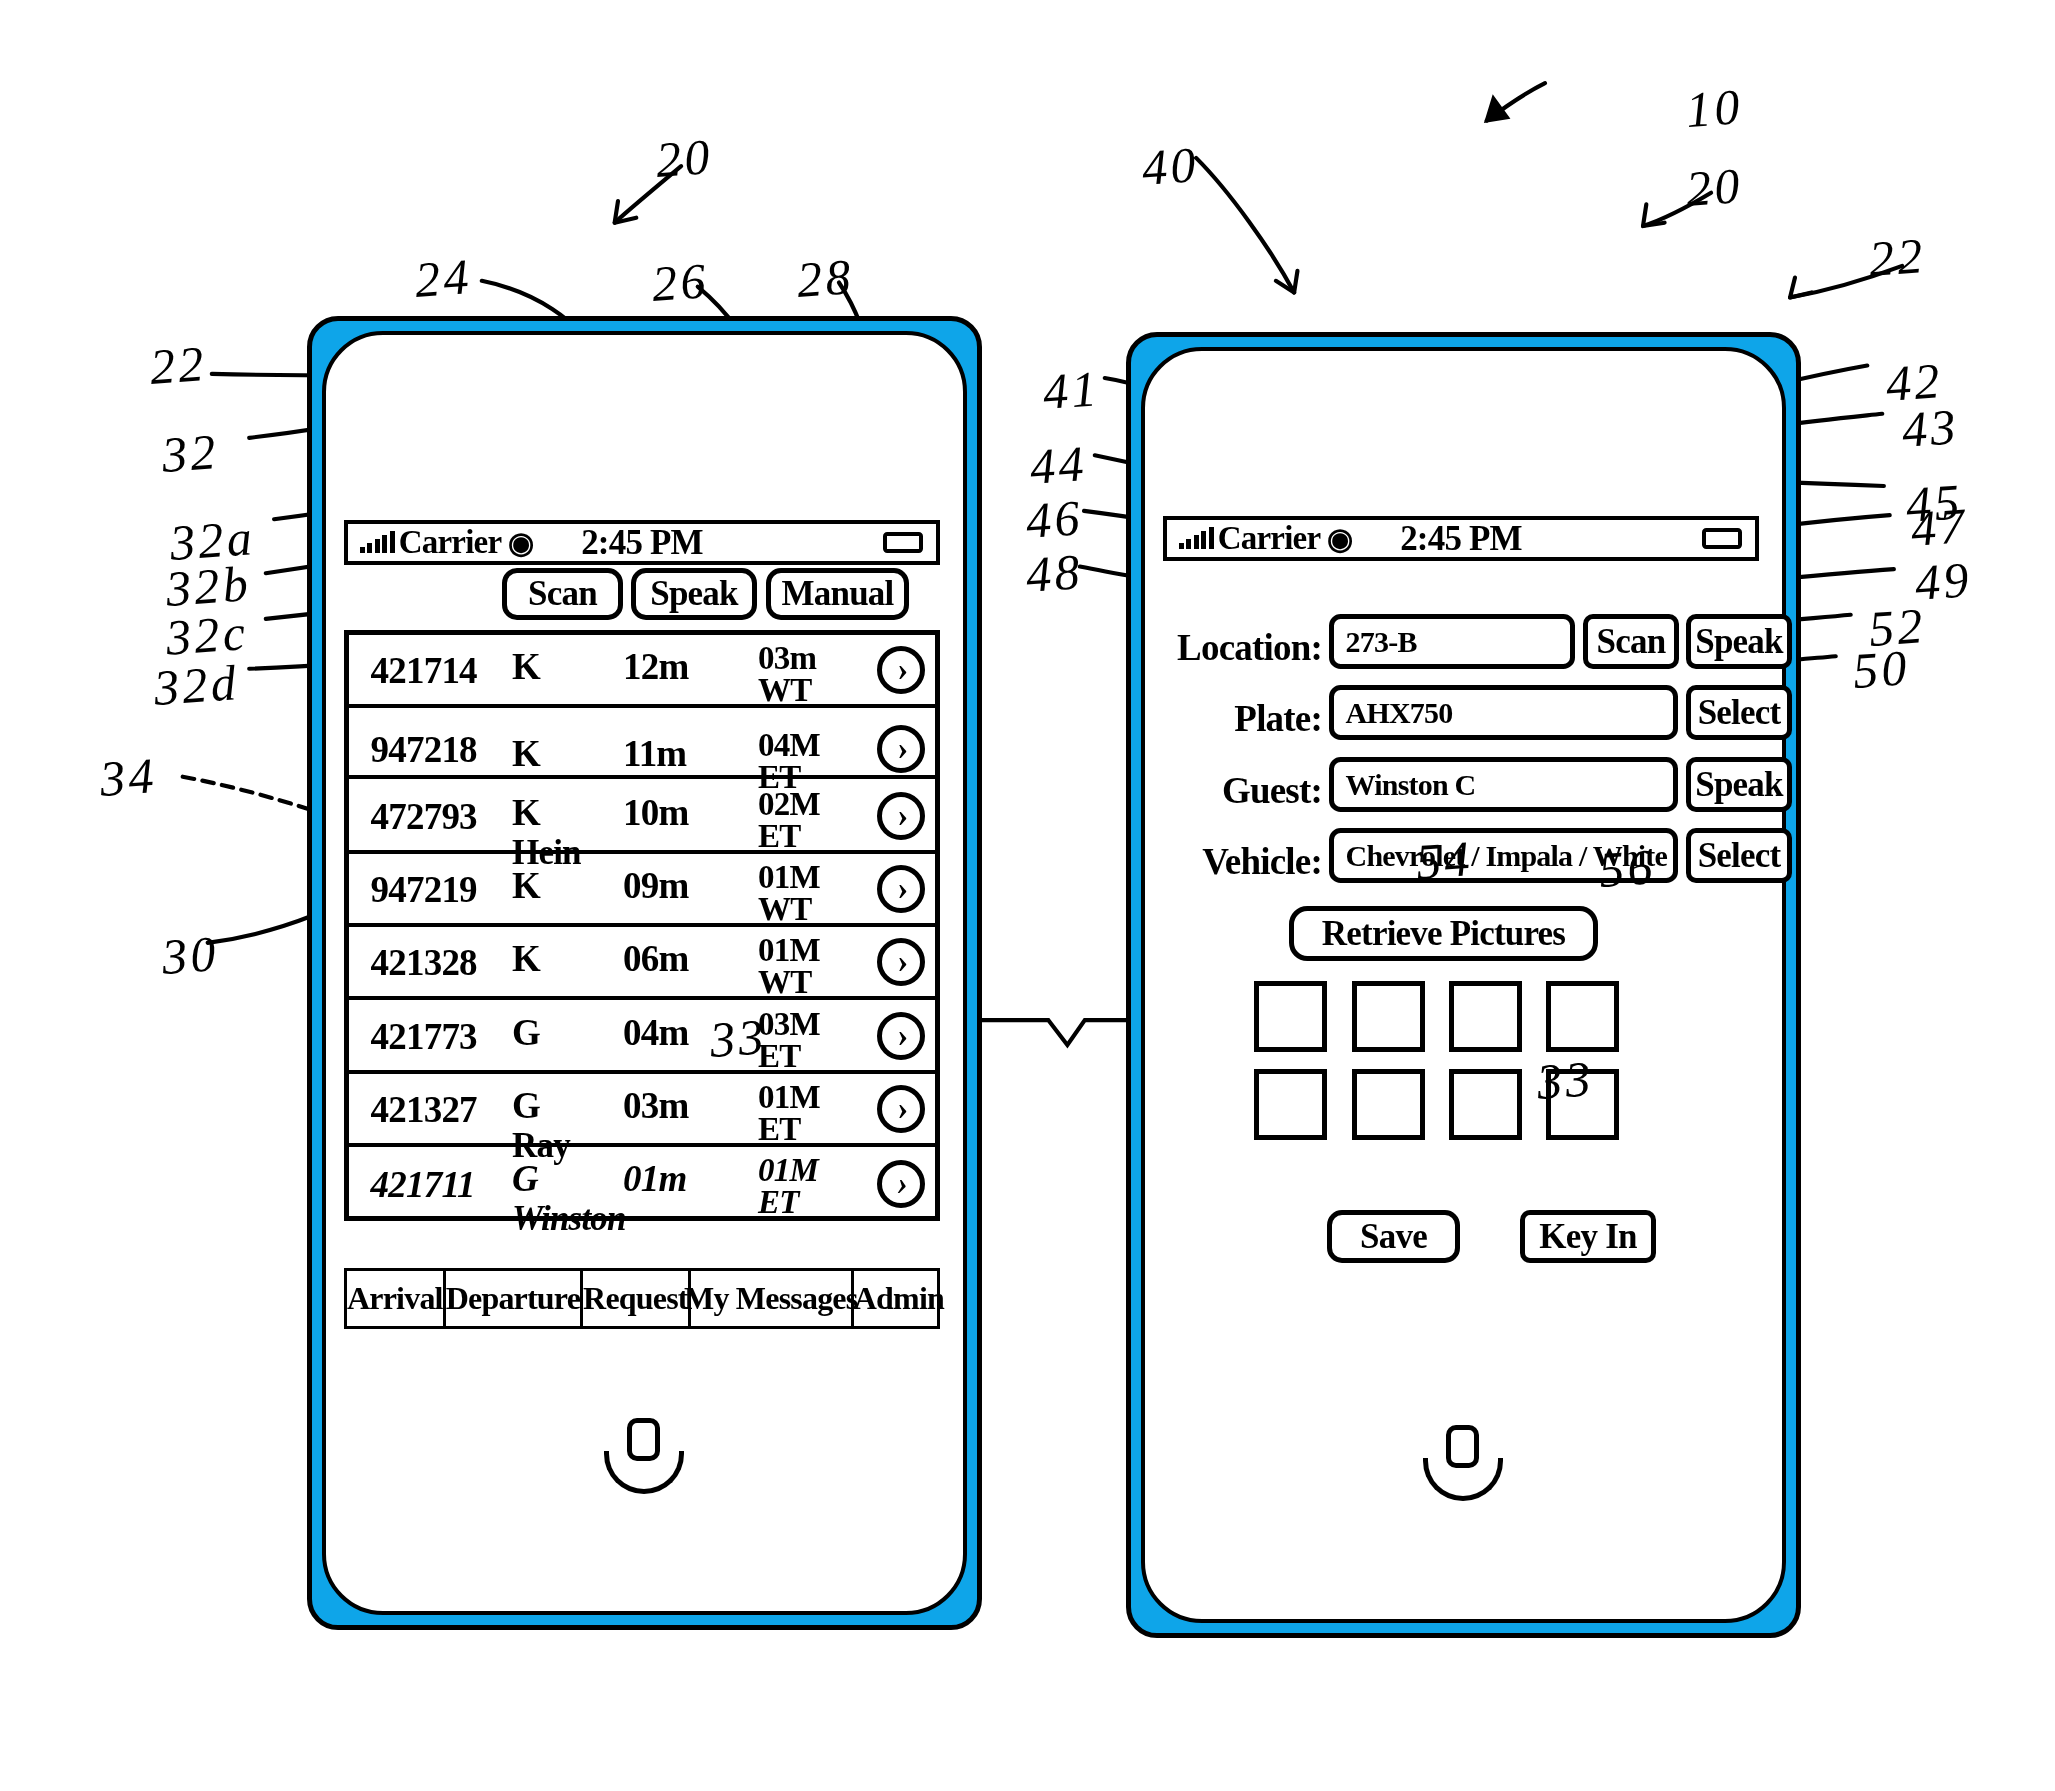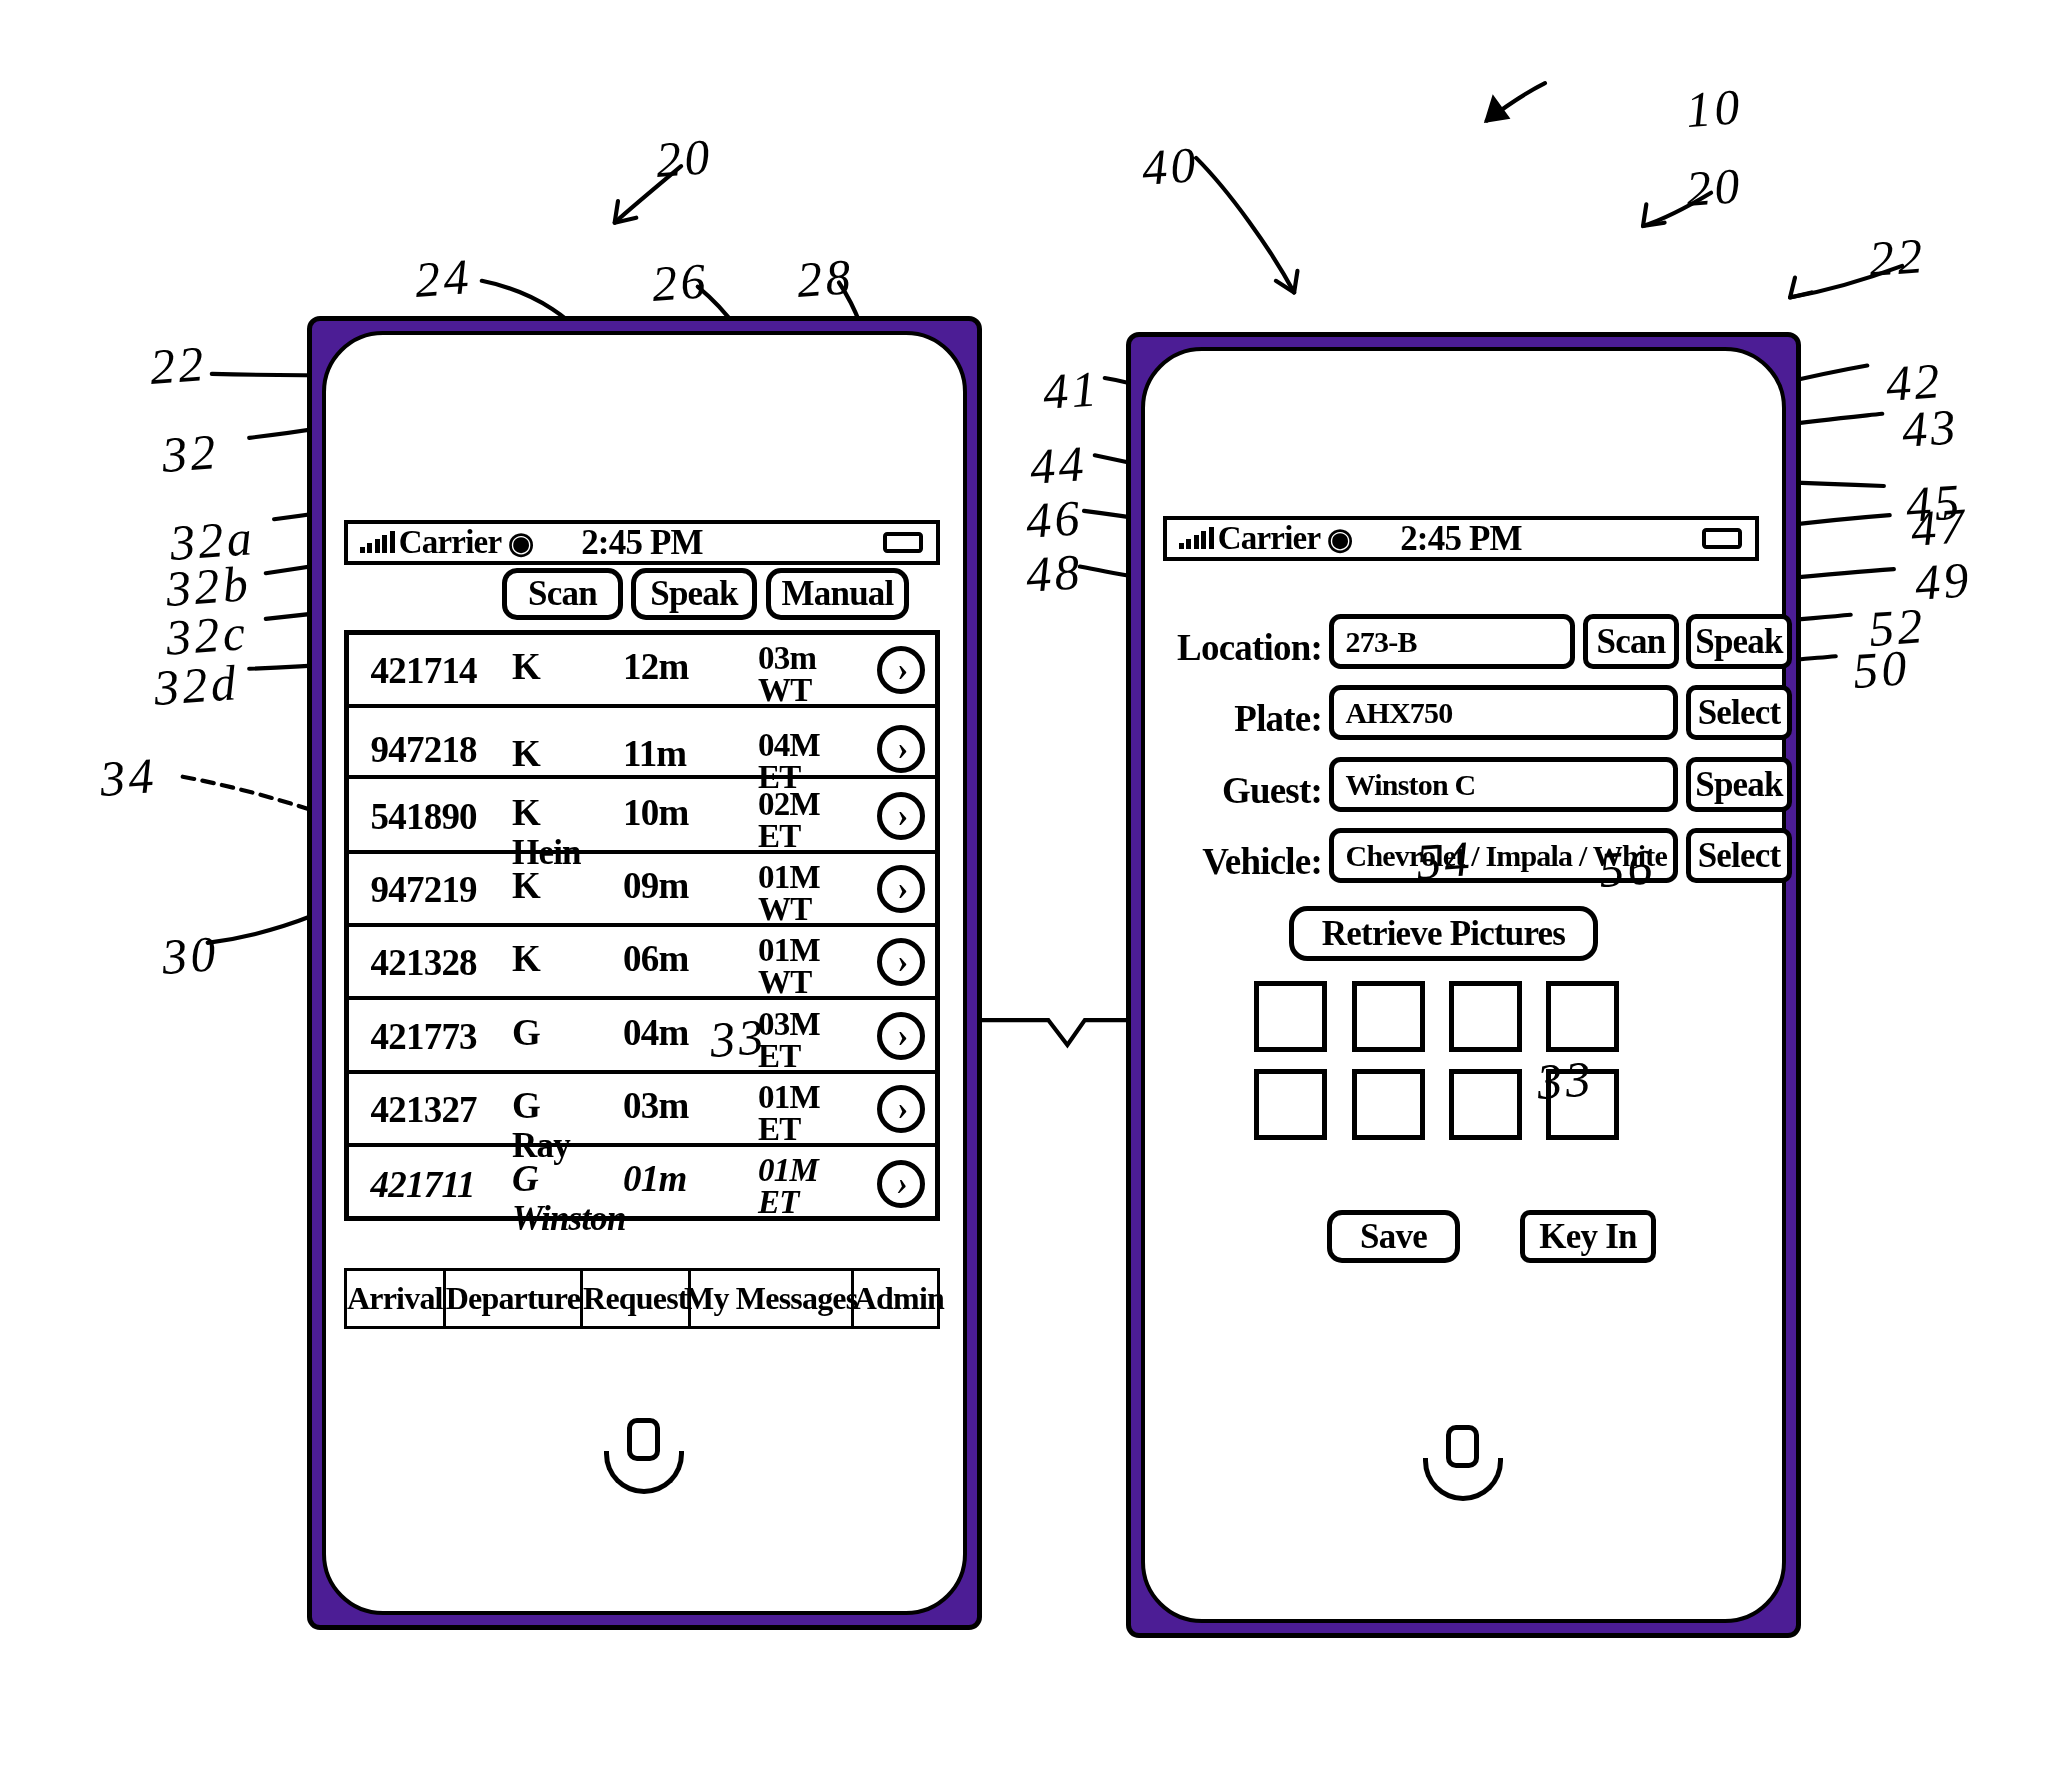--- a/index.html
+++ b/index.html
@@ -8,21 +8,21 @@
 
   .stage{position:absolute;left:0;top:0;width:2055px;height:1791px;}
   .svgl{position:absolute;left:0;top:0;width:2055px;height:1791px;pointer-events:none;}
 
   
   .ref{position:absolute;font-family:"Liberation Serif",serif;font-size:50px;
        font-style:italic;font-weight:400;letter-spacing:3.3px;white-space:nowrap;
        transform:rotate(-4deg);}
 
   
-  .phone{position:absolute;border:5.8px solid #000;border-radius:13px;background:#4c1d95;}
+  .phone{position:absolute;border:5.8px solid #000;border-radius:31px;background:#0ea5e9;}
   .phone .inner{position:absolute;left:10px;top:10px;right:10px;bottom:10px;
                 border:4.2px solid #000;border-radius:61px;background:#fff;}
 
   
   .home{position:absolute;width:80px;height:80px;}
   .home .sq{position:absolute;left:23px;top:0;width:33px;height:43px;
             border:5px solid #000;border-radius:10px;box-sizing:border-box;}
   .home .arc{position:absolute;left:0;top:33px;width:80px;height:43px;
              border:5px solid #000;border-top:none;
              border-radius:0 0 43px 43px;box-sizing:border-box;}
@@ -210,21 +210,21 @@
           </div>
           <div class="lrow" style="top: 87px; height: 57px;">
             <span class="c-id">947218</span>
             <span class="c-code">K</span>
             <span class="c-name"></span>
             <span class="c-time">11m</span>
             <span class="c-eta">04M<br>ET</span>
             <span class="chev">›</span>
           </div>
           <div class="lrow" style="top: 146px; height: 73px;">
-            <span class="c-id">541890</span>
+            <span class="c-id">472793</span>
             <span class="c-code">K</span>
             <span class="c-name">Hein</span>
             <span class="c-time">10m</span>
             <span class="c-eta">02M<br>ET</span>
             <span class="chev">›</span>
           </div>
           <div class="lrow" style="top: 219px; height: 73px;">
             <span class="c-id">947219</span>
             <span class="c-code">K</span>
             <span class="c-name"></span>

